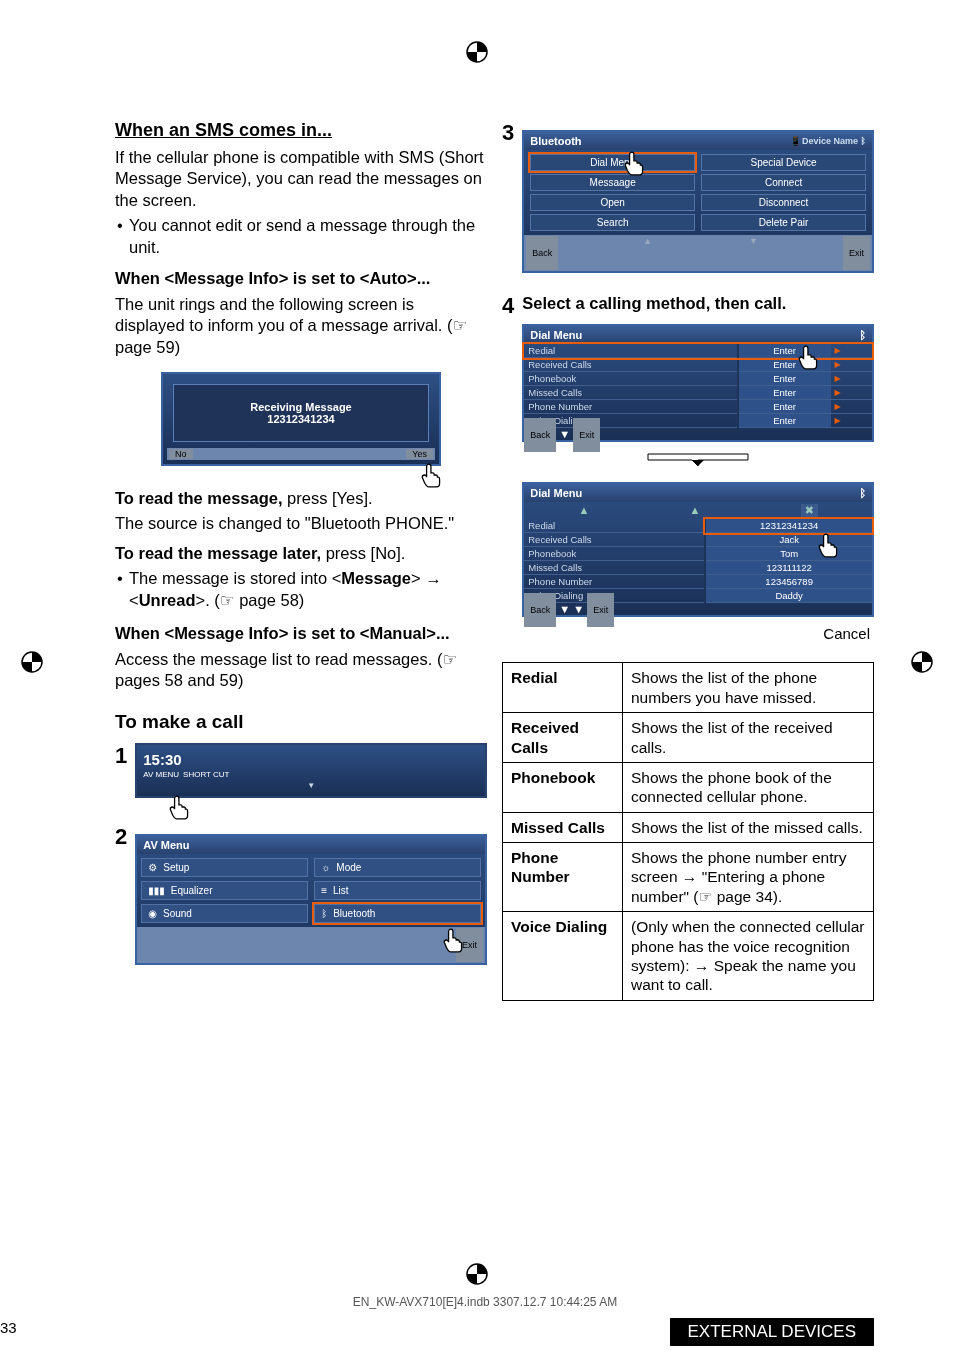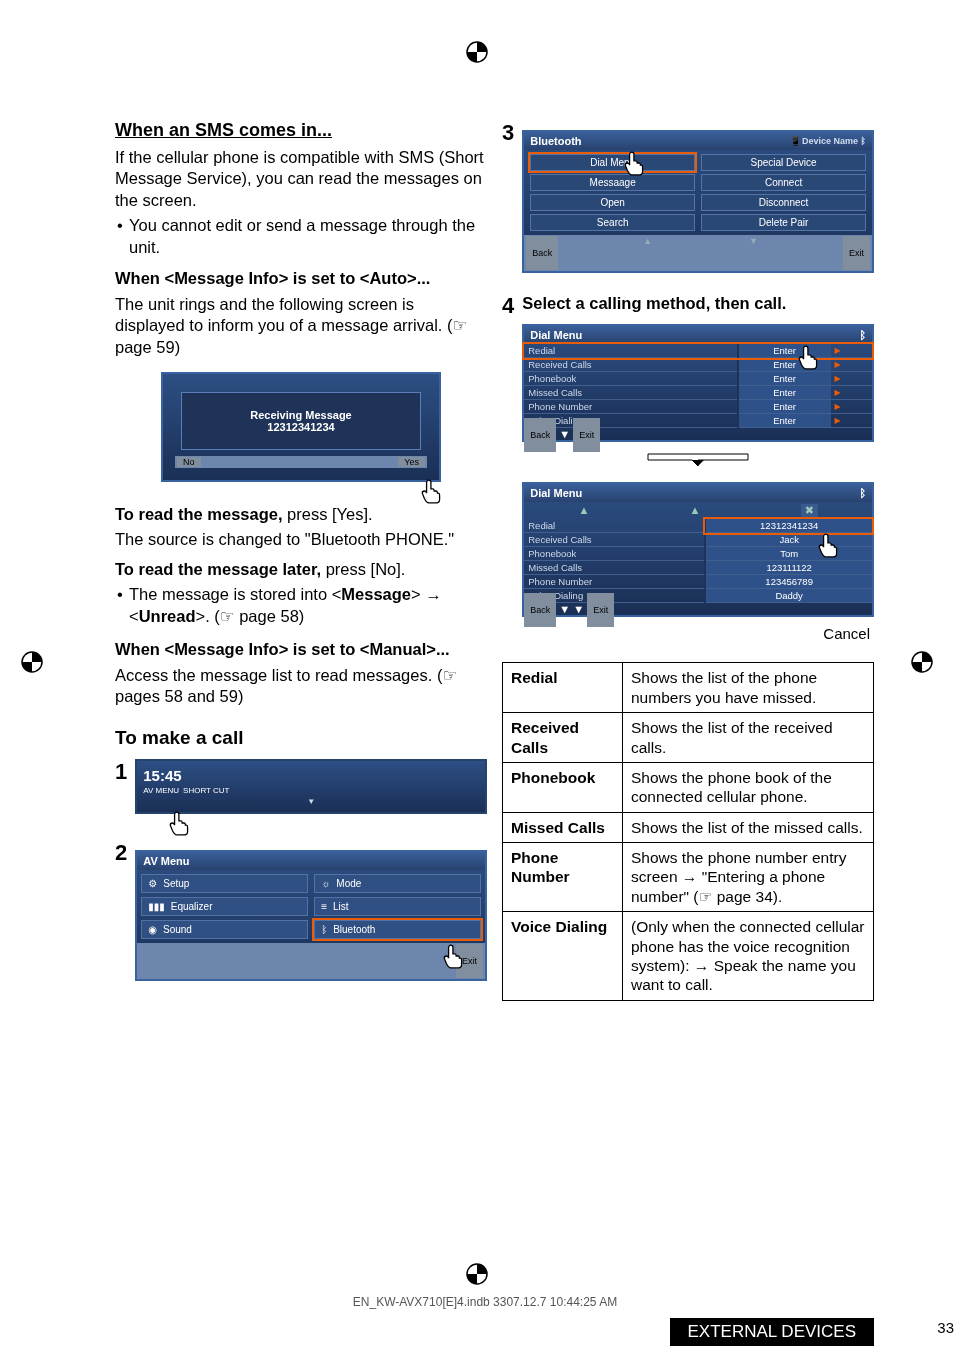--- a/index.html
+++ b/index.html
@@ -76,21 +76,21 @@
       font-size: 11px;
       background: linear-gradient(#3b5f9a,#28426e);
       display: flex;
       justify-content: space-between;
       align-items: center;
     }
 
     .fig-sms {
       width: 280px;
       margin: 14px auto 6px;
-      padding: 12px;
+      padding: 4px;
       text-align: center;
     }
     .fig-sms .msgbox {
       background: #1f3358;
       padding: 16px 8px;
       border: 1px solid #5a7fb8;
       margin: 6px;
     }
     .fig-sms .btnbar {
       background: #4a6a9e;
@@ -190,21 +190,21 @@
     }
     table.methods td {
       border: 1px solid #000;
       padding: 5px 8px;
       vertical-align: top;
       line-height:1.25;
     }
     table.methods td:first-child { font-weight: bold; width: 120px; }
 
     .pagefoot {
-      position:absolute; left:0; right:0; bottom:18px; display:flex; justify-content:flex-end;
+      position:absolute; left:0; right:0; bottom:18px; display:flex; justify-content:flex-start;
     }
     .pagenum { font-size:15px; }
     .extdev {
       position:absolute; right:80px; bottom:8px;
       background:#000; color:#fff; padding:4px 18px; font-size:17px;
     }
     .printline {
       position:absolute; left:96px; right:80px; bottom:45px;
       display:flex; justify-content:center; font-size:12px; color:#555;
     }
@@ -282,21 +282,21 @@
     </p>
 
     <p style="margin-top:12px;"><span class="bold">When &lt;Message Info&gt; is set to &lt;Manual&gt;...</span></p>
     <p>Access the message list to read messages. (☞ pages 58 and 59)</p>
 
     <h3 class="plain">To make a call</h3>
 
     <div class="step-row">
       <div class="step-num">1</div>
       <div class="fig-clock" style="flex:1;">
-        <div class="time">15:45</div>
+        <div class="time">15:30</div>
         <div class="iconrow">
           <span>AV MENU</span>
           <span>SHORT CUT</span>
         </div>
         <div class="triangle">▼</div>
         <span class="pointer-hand hand-svg" style="left:30px; bottom:-24px;">
           <svg viewBox="0 0 24 24">
               <path d="M9 2 C10 2 11 3 11 4 L11 10 L13 10 C14 10 14 11 14 12 L16 12 C17 12 17 13 17 14 L18 14 C19 14 19 15 19 16 L19 20 C19 22 17 23 15 23 L9 23 C7 23 6 21 5 19 L3 14 C3 13 4 12 5 12 C6 12 7 13 7 14 L7 4 C7 3 8 2 9 2 Z"></path>
             </svg>
         </span>

